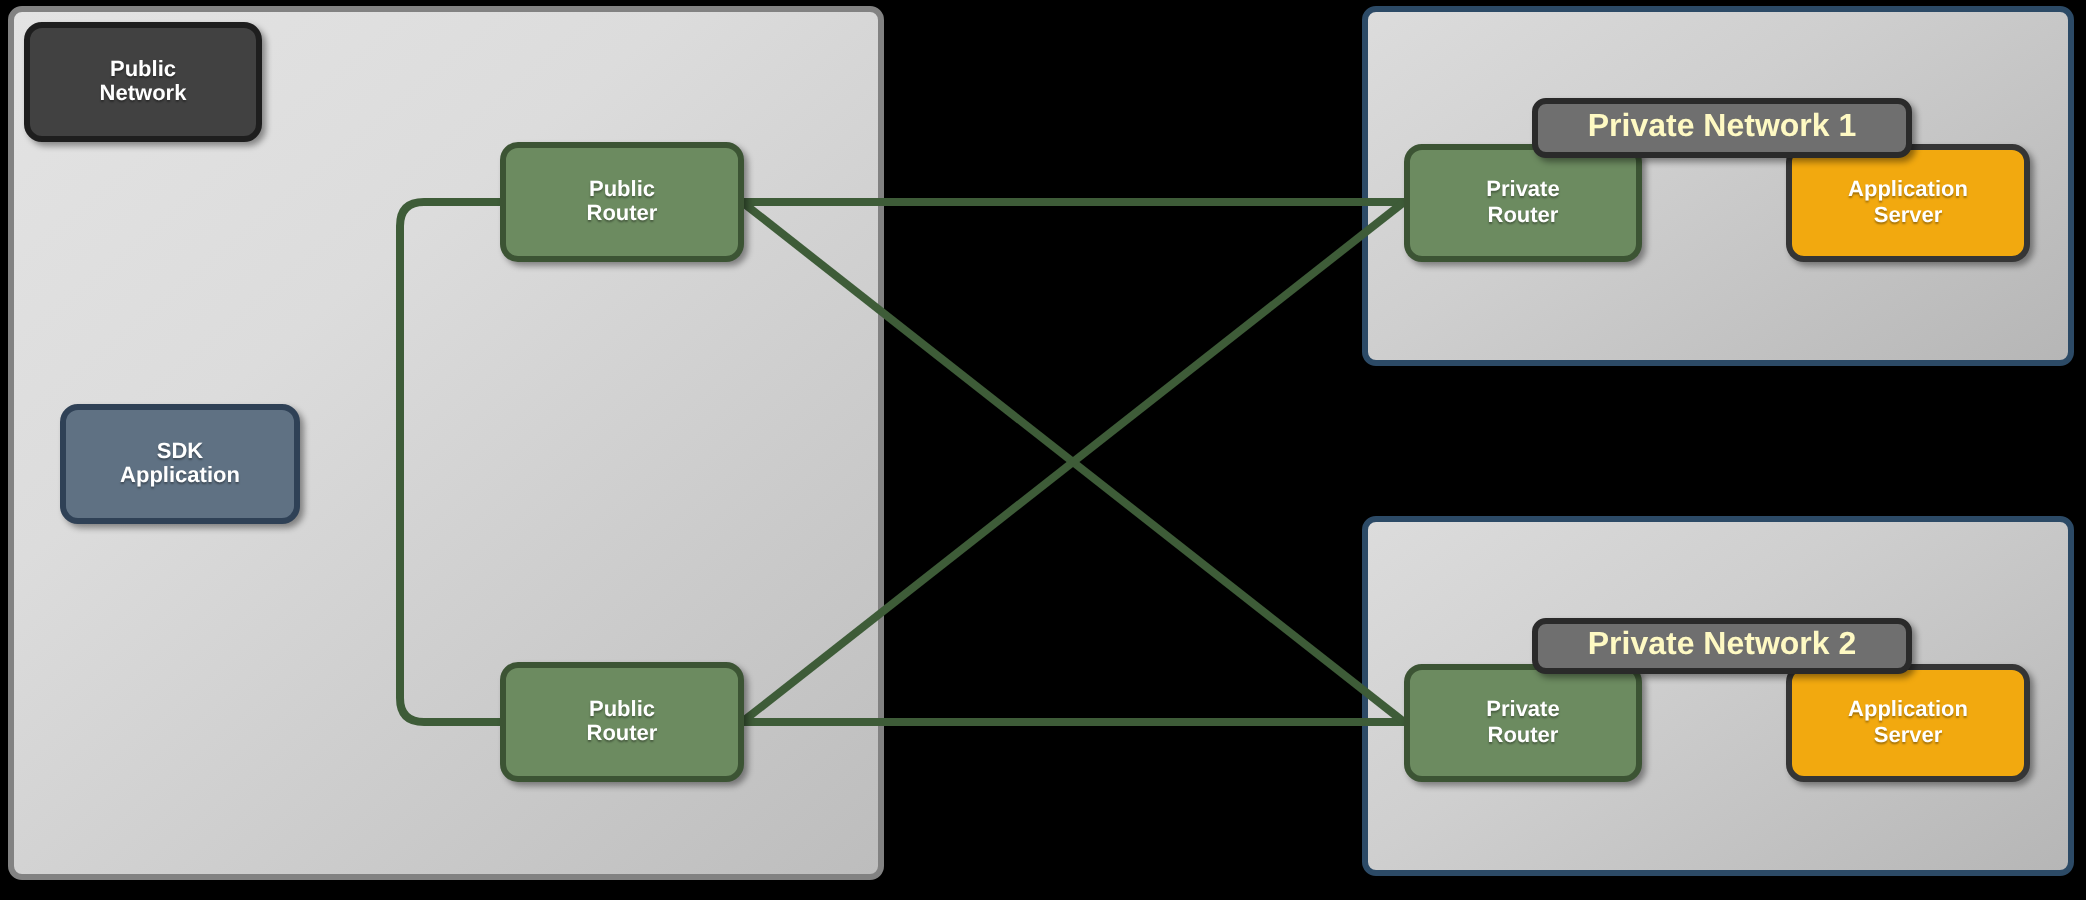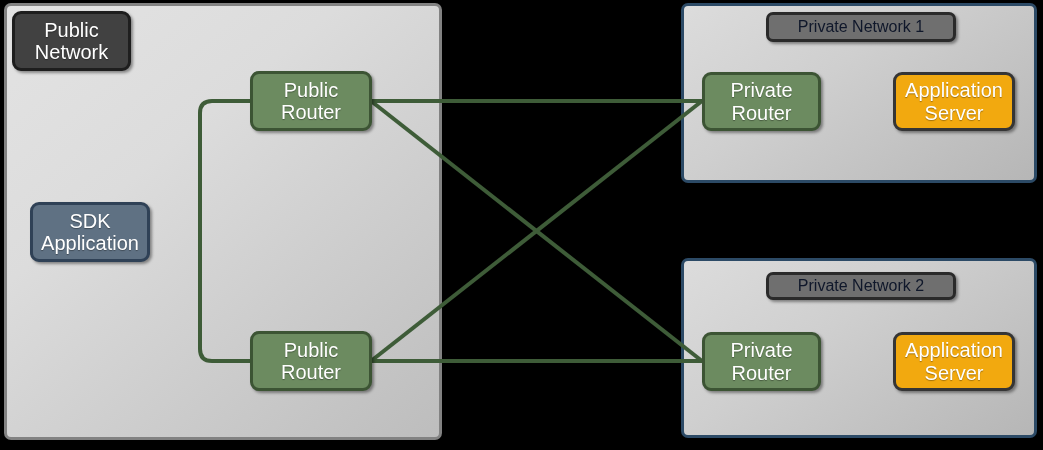--- a/index.html
+++ b/index.html
@@ -43,22 +43,22 @@
   .panel-private.pn2 { top: 258px; }
 
   .node {
     position: absolute;
     box-sizing: border-box;
     display: flex;
     align-items: center;
     justify-content: center;
     text-align: center;
     color: #ffffff;
-    font-weight: normal;
-    font-size: 20px;
+    font-weight: bold;
+    font-size: 11px;
     line-height: 1.12;
     border-radius: 9px;
     z-index: 5;
     text-shadow: 0 1px 1px rgba(0,0,0,0.35);
   }
   .node-internet {
     background: #414141;
     border: 3px solid #1e1e1e;
     box-shadow: 2px 2px 3px rgba(0,0,0,0.4);
   }
@@ -84,25 +84,26 @@
   }
   .badge {
     position: absolute;
     box-sizing: border-box;
     display: flex;
     align-items: center;
     justify-content: center;
     background: #6f6f6f;
     border: 3px solid #2a2a2a;
     border-radius: 7px;
-    color: #0f172a;
-    font-weight: normal;
+    color: #fef9c3;
+    font-weight: bold;
     font-size: 16px;
     box-shadow: 2px 2px 3px rgba(0,0,0,0.4);
     z-index: 6;
+    margin-top: 37px;
   }
   #links {
     position: absolute;
     left: 0;
     top: 0;
     width: 1043px;
     height: 450px;
     z-index: 3;
     pointer-events: none;
   }

